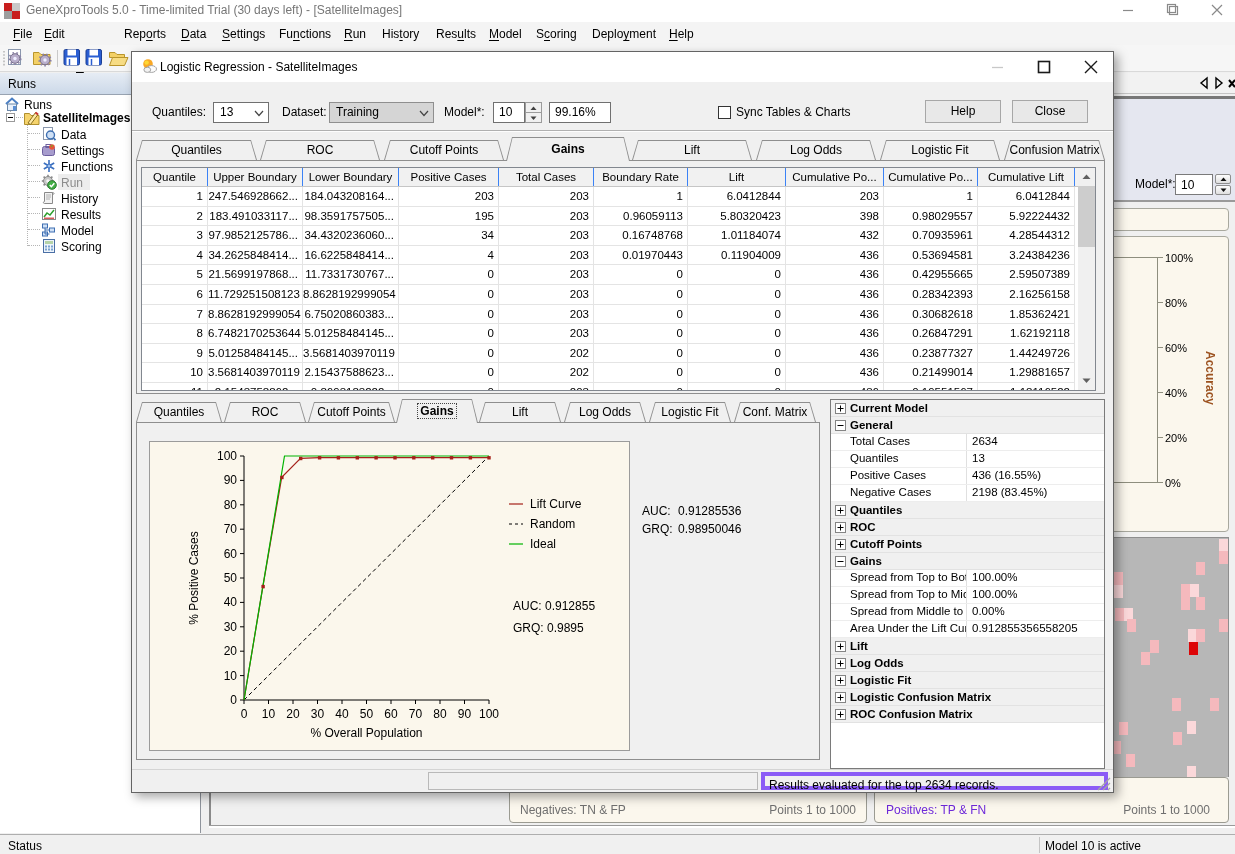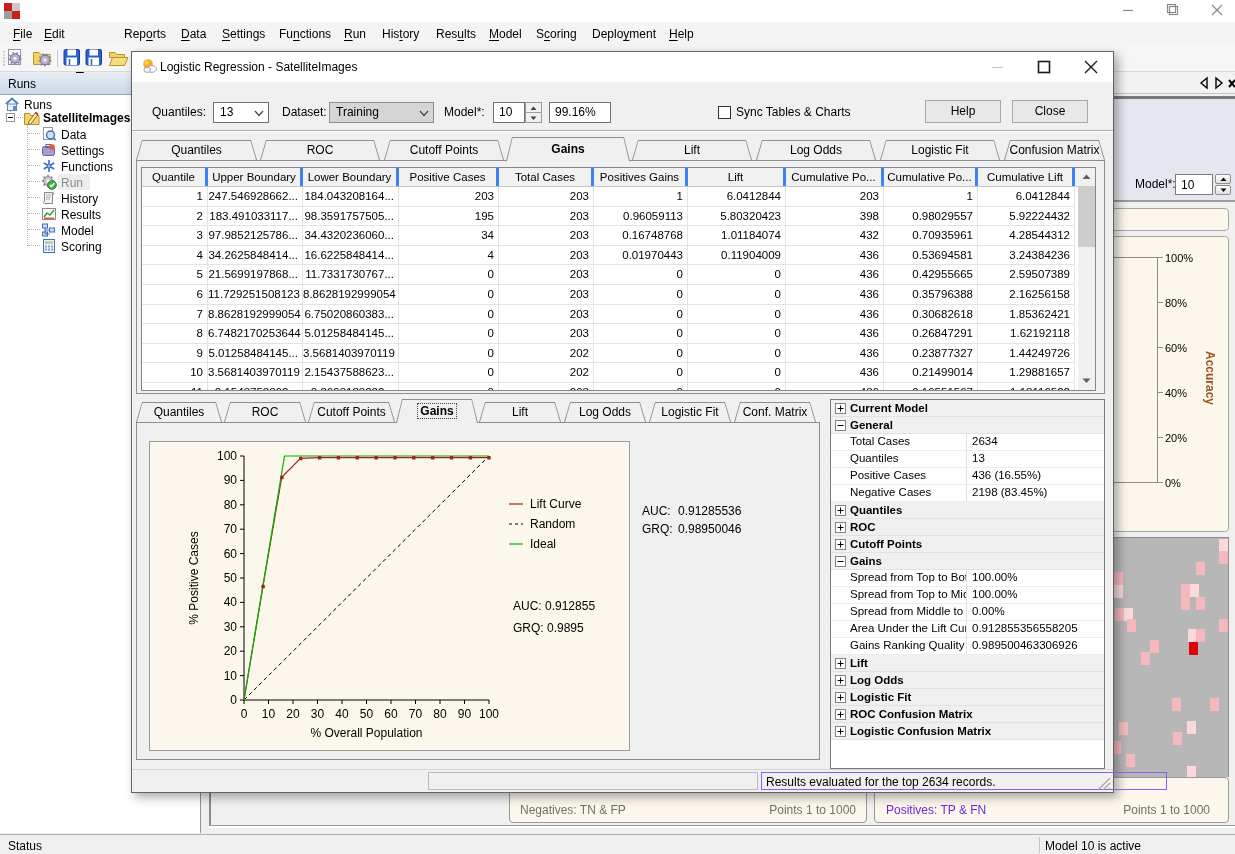--- a/index.html
+++ b/index.html
@@ -6,40 +6,41 @@
 html,body { width:1235px; height:854px; overflow:hidden; }
 body { font-family:"Liberation Sans", sans-serif; font-size:12px; color:#000; background:#f0f0f0; position:relative; }
 .abs { position:absolute; }
 u { text-decoration:underline; text-underline-offset:2px; }
 .tab { position:absolute; }
 .tab .o { position:absolute; left:0;right:0;top:0;bottom:0; background:#8e8e8e; clip-path:polygon(6px 0, calc(100% - 6px) 0, 100% 100%, 0 100%); }
 .tab .i { position:absolute; left:1px;right:1px;top:1px;bottom:0; background:#f0f0f0; clip-path:polygon(5.5px 0, calc(100% - 5.5px) 0, 100% 100%, 0 100%); }
 .tab .t { position:absolute; left:0;width:100%;text-align:center; }
 .tbl { position:absolute; left:9px; top:115px; width:955px; height:224px; background:#fff; border:1px solid #82878f; overflow:hidden; font-size:11.5px; }
 .thead { display:flex; height:19px; background:#f1f1f1; border-bottom:1px solid #c6c6c6; }
-.thead span { border-right:3px solid #3b82f6; text-align:center; line-height:18px; flex-shrink:0; }
+.thead span { border-right:1px solid #3b82f6; text-align:center; line-height:18px; flex-shrink:0; }
 .tr { display:flex; height:19.6px; }
 .tr span { border-right:1px solid #e4e4e4; border-bottom:1px solid #e4e4e4; text-align:right; padding-right:4px; line-height:18px; white-space:nowrap; overflow:hidden; flex-shrink:0; }
 .c0{width:66px}.c1{width:95px}.c2{width:96px}.c3{width:100px}.c4{width:95px}.c5{width:94px}.c6{width:98px}.c7{width:98px}.c8{width:94px}.c9{width:97px}
 .pg { position:absolute; left:698px; top:347px; width:275px; height:370px; background:#fff; border:1px solid #7a7a7a; overflow:hidden; font-size:11.5px; }
 .pgs { position:relative; height:17px; background:#f0f0f0; font-weight:bold; line-height:16px; padding-left:19px; border-bottom:1px solid #e2e2e2; }
 .pgi { position:relative; height:17px; line-height:15px; border-bottom:1px solid #ededed; display:flex; }
 .pgi .n { width:136px; padding-left:19px; border-right:1px solid #e0e0e0; white-space:nowrap; overflow:hidden; flex-shrink:0; }
 .pgi .v { padding-left:5px; white-space:nowrap; overflow:hidden; }
 .pm { position:absolute; left:4px; top:3px; width:11px; height:11px; }
 </style>
 </head>
 <body>
 
 <div class="abs" id="titlebar" style="left:0;top:0;width:1235px;height:22px;background:#ffffff;">
 
   <div class="abs" style="left:4px;top:3px;width:8px;height:8px;background:#c81e1e;"></div>
   <div class="abs" style="left:12px;top:3px;width:8px;height:8px;background:#c9c9c9;"></div>
   <div class="abs" style="left:4px;top:11px;width:8px;height:8px;background:#9d9d9d;"></div>
   <div class="abs" style="left:12px;top:11px;width:8px;height:8px;background:#c81e1e;"></div>
+  <div class="abs" style="left:26px;top:3px;color:#767676;font-size:12px;">GeneXproTools 5.0 - Time-limited Trial (30 days left) - [SatelliteImages]</div>
 
   <svg class="abs" style="left:1118px;top:0;width:117px;height:22px;" viewBox="0 0 117 22">
     <line x1="5" y1="10.5" x2="15" y2="10.5" stroke="#8a8a8a" stroke-width="1.2"></line>
     <rect x="51.5" y="6.5" width="8" height="8" fill="none" stroke="#8a8a8a" stroke-width="1.2"></rect>
     <rect x="49.5" y="4.5" width="8" height="8" fill="none" stroke="#8a8a8a" stroke-width="1.2"></rect>
     <path d="M94 5 L104 15 M104 5 L94 15" stroke="#8a8a8a" stroke-width="1.2"></path>
   </svg>
 </div>
 
 <div class="abs" style="left:0;top:22px;width:1235px;height:23px;background:#f4f4f4;font-size:12px;">
@@ -406,21 +407,21 @@
         <div class="t" style="top:3px;">Confusion Matrix</div>
       </div>
   </div>
   <div id="dlg-table" class="tbl">
     <div class="thead">
       <span class="c0">Quantile</span>
         <span class="c1">Upper Boundary</span>
         <span class="c2">Lower Boundary</span>
         <span class="c3">Positive Cases</span>
         <span class="c4">Total Cases</span>
-        <span class="c5">Positives Gains</span>
+        <span class="c5">Boundary Rate</span>
         <span class="c6">Lift</span>
         <span class="c7">Cumulative Po...</span>
         <span class="c8">Cumulative Po...</span>
         <span class="c9">Cumulative Lift</span>
     </div>
     <div class="tr">
         <span class="c0">1</span>
         <span class="c1">247.546928662...</span>
         <span class="c2">184.043208164...</span>
         <span class="c3">203</span>
@@ -481,21 +482,21 @@
       </div>
     <div class="tr">
         <span class="c0">6</span>
         <span class="c1">11.729251508123</span>
         <span class="c2">8.8628192999054</span>
         <span class="c3">0</span>
         <span class="c4">203</span>
         <span class="c5">0</span>
         <span class="c6">0</span>
         <span class="c7">436</span>
-        <span class="c8">0.35796388</span>
+        <span class="c8">0.28342393</span>
         <span class="c9">2.16256158</span>
       </div>
     <div class="tr">
         <span class="c0">7</span>
         <span class="c1">8.8628192999054</span>
         <span class="c2">6.75020860383...</span>
         <span class="c3">0</span>
         <span class="c4">203</span>
         <span class="c5">0</span>
         <span class="c6">0</span>
@@ -755,53 +756,49 @@
         <span class="v">100.00%</span>
       </div>
     <div class="pgi">
         <span class="n">Spread from Middle to Bo</span>
         <span class="v">0.00%</span>
       </div>
     <div class="pgi">
         <span class="n">Area Under the Lift Curve</span>
         <span class="v">0.912855356558205</span>
       </div>
-    <div class="pgi">
-        <span class="n">Gains Ranking Quality</span>
-        <span class="v">0.989500463306926</span>
-      </div>
     <div class="pgs"><svg class="pm" viewBox="0 0 11 11">
           <rect x="0.5" y="0.5" width="10" height="10" fill="#fff" stroke="#848484"></rect>
           <line x1="2.5" y1="5.5" x2="8.5" y2="5.5" stroke="#000"></line>
           <line x1="5.5" y1="2.5" x2="5.5" y2="8.5" stroke="#000"></line>
         </svg>Lift</div>
     <div class="pgs"><svg class="pm" viewBox="0 0 11 11">
           <rect x="0.5" y="0.5" width="10" height="10" fill="#fff" stroke="#848484"></rect>
           <line x1="2.5" y1="5.5" x2="8.5" y2="5.5" stroke="#000"></line>
           <line x1="5.5" y1="2.5" x2="5.5" y2="8.5" stroke="#000"></line>
         </svg>Log Odds</div>
     <div class="pgs"><svg class="pm" viewBox="0 0 11 11">
           <rect x="0.5" y="0.5" width="10" height="10" fill="#fff" stroke="#848484"></rect>
           <line x1="2.5" y1="5.5" x2="8.5" y2="5.5" stroke="#000"></line>
           <line x1="5.5" y1="2.5" x2="5.5" y2="8.5" stroke="#000"></line>
         </svg>Logistic Fit</div>
     <div class="pgs"><svg class="pm" viewBox="0 0 11 11">
           <rect x="0.5" y="0.5" width="10" height="10" fill="#fff" stroke="#848484"></rect>
           <line x1="2.5" y1="5.5" x2="8.5" y2="5.5" stroke="#000"></line>
           <line x1="5.5" y1="2.5" x2="5.5" y2="8.5" stroke="#000"></line>
+        </svg>Logistic Confusion Matrix</div>
+    <div class="pgs"><svg class="pm" viewBox="0 0 11 11">
+          <rect x="0.5" y="0.5" width="10" height="10" fill="#fff" stroke="#848484"></rect>
+          <line x1="2.5" y1="5.5" x2="8.5" y2="5.5" stroke="#000"></line>
+          <line x1="5.5" y1="2.5" x2="5.5" y2="8.5" stroke="#000"></line>
         </svg>ROC Confusion Matrix</div>
-    <div class="pgs"><svg class="pm" viewBox="0 0 11 11">
-          <rect x="0.5" y="0.5" width="10" height="10" fill="#fff" stroke="#848484"></rect>
-          <line x1="2.5" y1="5.5" x2="8.5" y2="5.5" stroke="#000"></line>
-          <line x1="5.5" y1="2.5" x2="5.5" y2="8.5" stroke="#000"></line>
-        </svg>Logistic Confusion Matrix</div>
   </div>
 
   <div class="abs" style="left:0;top:717px;width:981px;height:23px;background:#f0f0f0;border-top:1px solid #d4d4d4;">
     <div class="abs" style="left:296px;top:2px;width:330px;height:18px;border:1px solid #b9b9b9;"></div>
-    <div class="abs" style="left:629px;top:2px;width:406px;height:18px;border:1px solid #8b5cf6;">
+    <div class="abs" style="left:629px;top:2px;width:347px;height:18px;border:4px solid #8b5cf6;">
         <span class="abs" style="left:4px;top:2px;">Results evaluated for the top 2634&nbsp;records.</span>
       </div>
     <svg class="abs" style="left:965px;top:7px;width:14px;height:14px;" viewBox="0 0 14 14">
       <path d="M13 1 L1 13 M13 6 L6 13 M13 11 L11 13" stroke="#a5a5a5" stroke-width="1.3"></path>
     </svg>
   </div>
 </div>
 
 </body></html>

